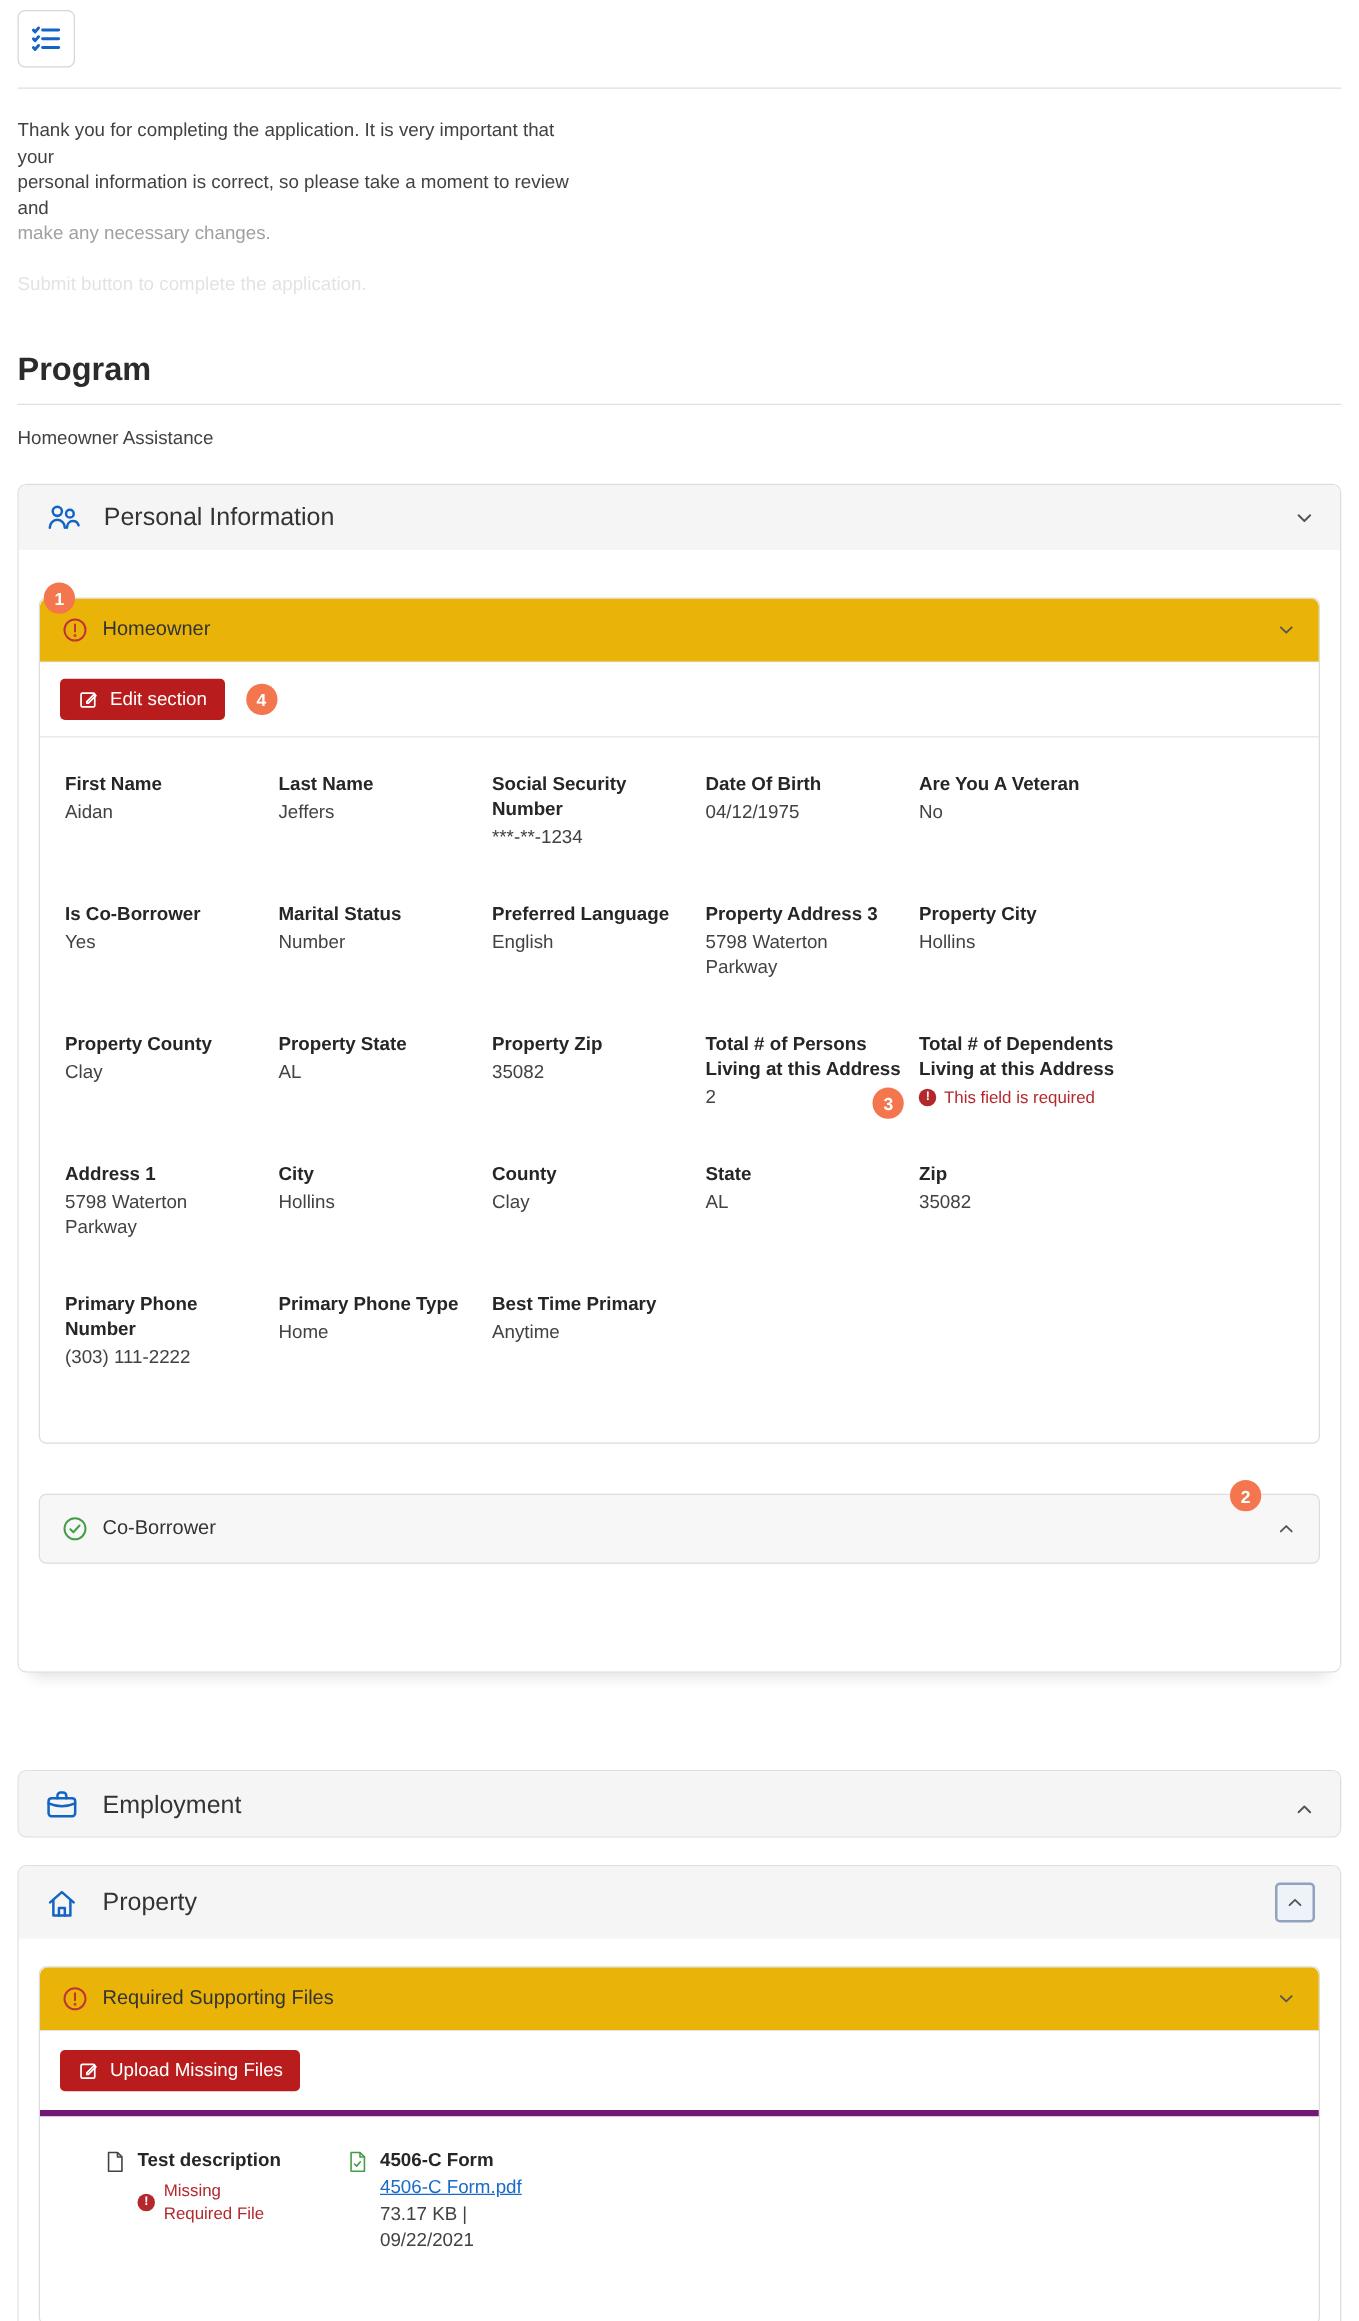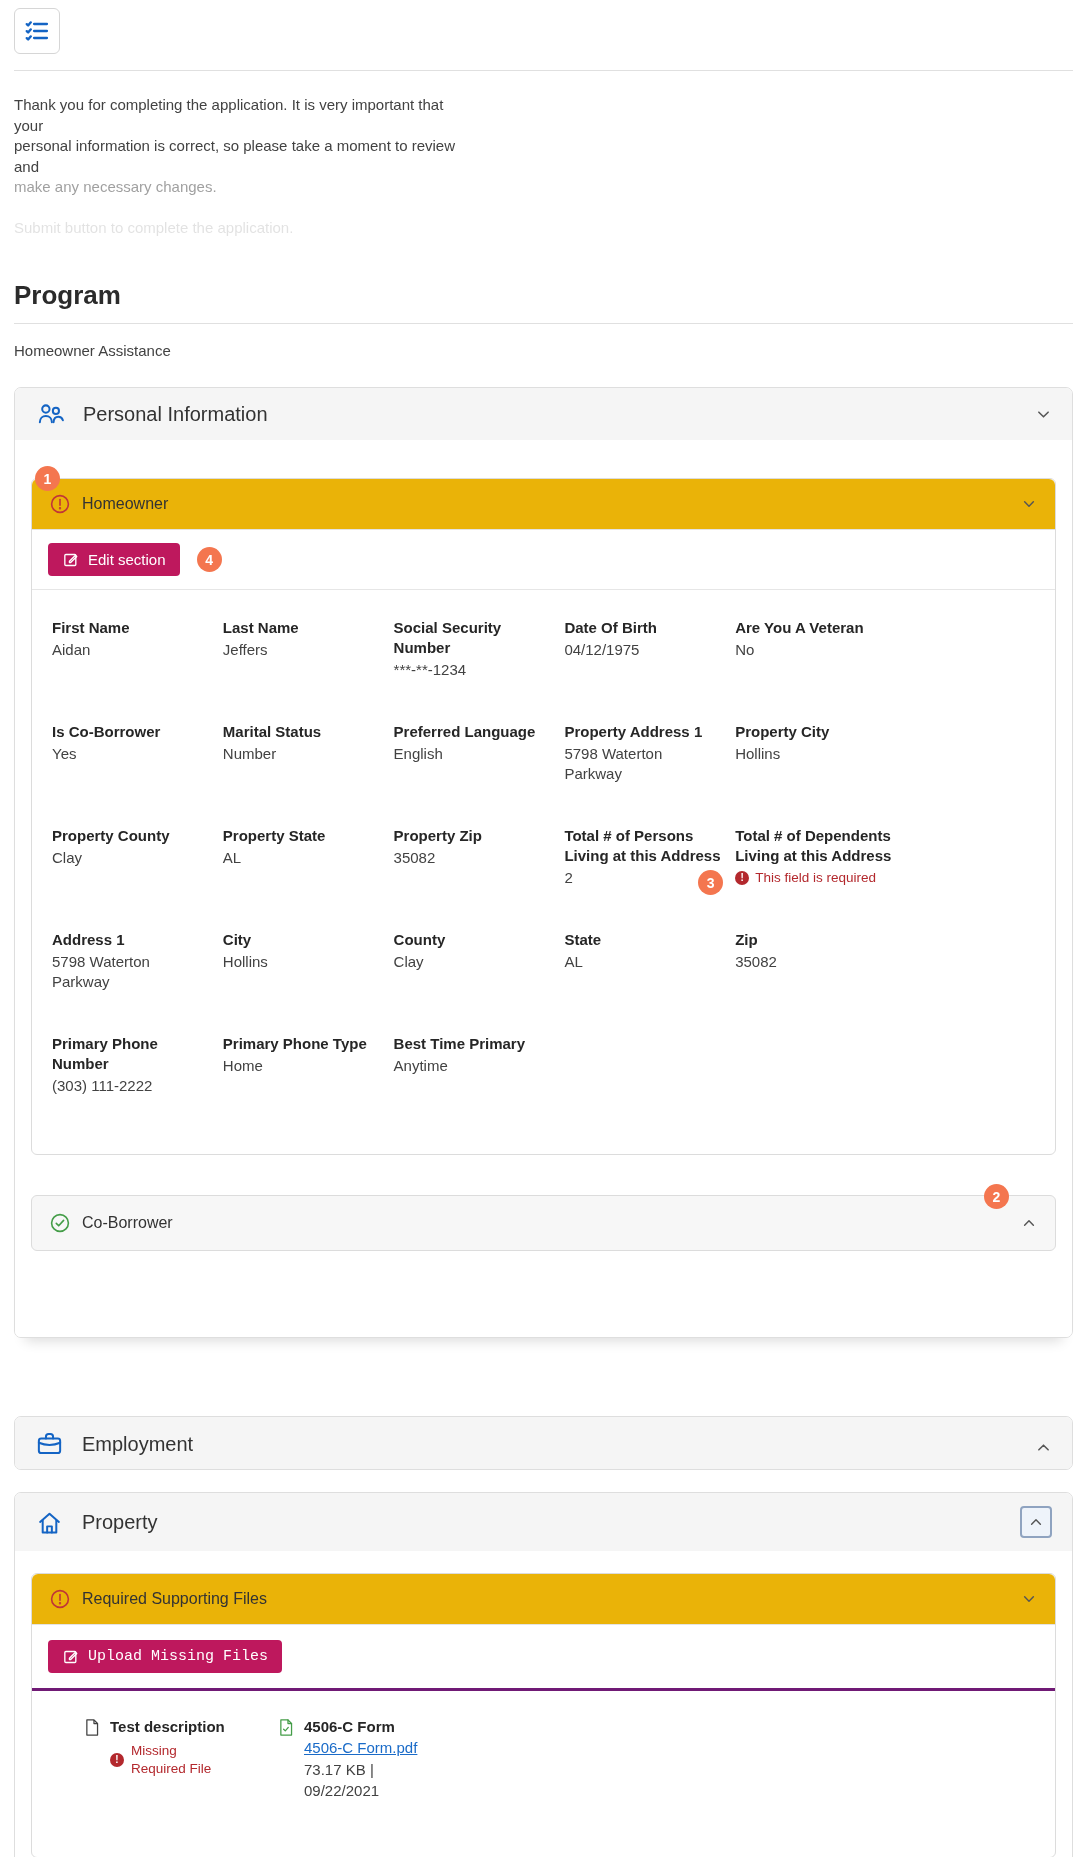--- a/index.html
+++ b/index.html
@@ -48,21 +48,21 @@
   .subcard-header {
     background: #eab308; padding: 15px 18px; display: flex; align-items: center; gap: 12px;
     border-bottom: 1px solid #e3e3e3; border-radius: 6px 6px 0 0; cursor: pointer;
   }
   .sub-title { font-size: 16px; font-weight: 500; color: #333333; }
   .bar { border: 1px solid #dcdcdc; border-radius: 6px; background: #f7f7f7; position: relative;
          padding: 17px 18px; display: flex; align-items: center; gap: 12px; margin-top: 40px; cursor: pointer; }
 
   
   .btn-primary {
-    background: #be185d; color: #fff; border: none; border-radius: 4px;
+    background: #b91c1c; color: #fff; border: none; border-radius: 4px;
     font-family: inherit; font-size: 15px; font-weight: 500;
     padding: 8px 14px; display: inline-flex; gap: 9px; cursor: pointer;
   }
   .edit-row { padding: 13px 16px; display: flex; align-items: center; border-bottom: 1px solid #e6e6e6; }
 
   
   .badge {
     width: 25px; height: 25px; border-radius: 50%; background: #f4764f; color: #fff;
     font-size: 14px; font-weight: 600; display: inline-flex; align-items: center; justify-content: center;
     flex: none;
@@ -85,21 +85,21 @@
   .err-dot {
     width: 14px; height: 14px; border-radius: 50%; background: #b3282d; color: #fff;
     font-size: 10px; font-weight: 700; display: inline-flex; align-items: center; justify-content: center; flex: none;
   }
 
   
   .focus-box {
     margin-left: auto; width: 32px; height: 32px; border: 2px solid #8fa3c0; background: #eef3fa;
     border-radius: 4px; display: flex; align-items: center; justify-content: center; cursor: pointer;
   }
-  .upload-row { padding: 15px 16px; border-bottom: 3px solid #701a75; font-family: Liberation Mono, monospace; }
+  .upload-row { padding: 15px 16px; border-bottom: 5px solid #701a75; }
   .files-row { display: flex; gap: 46px; padding: 26px 16px 56px 52px; }
   .file-entry { display: flex; gap: 10px; align-items: flex-start; }
   .file-name { font-size: 15px; font-weight: 700; color: #262626; line-height: 20px; }
   .file-sub { font-size: 15px; color: #424242; line-height: 21px; }
   .file-link { color: #1a6bc8; text-decoration: underline; font-size: 15px; line-height: 22px; display: inline-block; }
   .missing { margin-top: 5px; display: flex; align-items: center; gap: 7px; color: #b3282d; font-size: 13.5px; line-height: 18px; max-width: 122px; }
 
   svg { display: block; }
 </style>
 </head>
@@ -209,21 +209,21 @@
         </div>
         <div class="cell">
           <div class="flabel">Marital Status</div>
           <div class="fvalue">Number</div>
         </div>
         <div class="cell">
           <div class="flabel">Preferred Language</div>
           <div class="fvalue">English</div>
         </div>
         <div class="cell">
-          <div class="flabel">Property Address 1</div>
+          <div class="flabel">Property Address 3</div>
           <div class="fvalue">5798 Waterton Parkway</div>
         </div>
         <div class="cell">
           <div class="flabel">Property City</div>
           <div class="fvalue">Hollins</div>
         </div>
 
         <div class="cell">
           <div class="flabel">Property County</div>
           <div class="fvalue">Clay</div>

